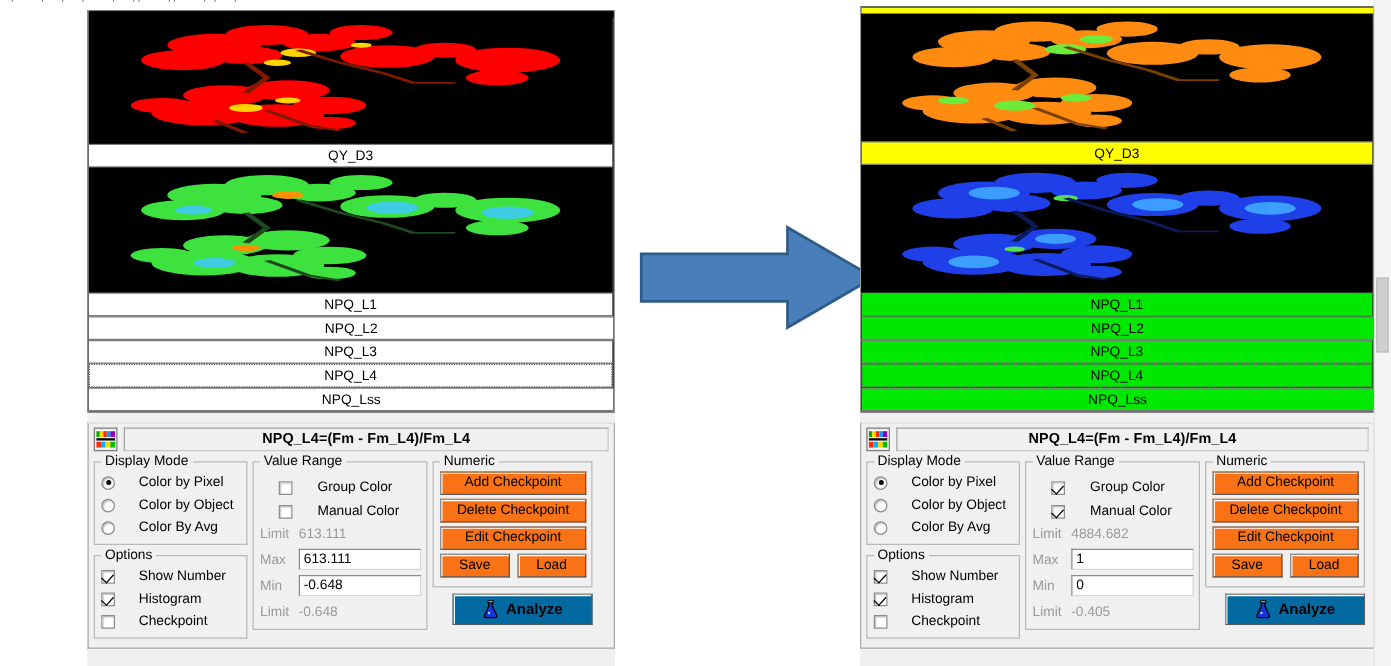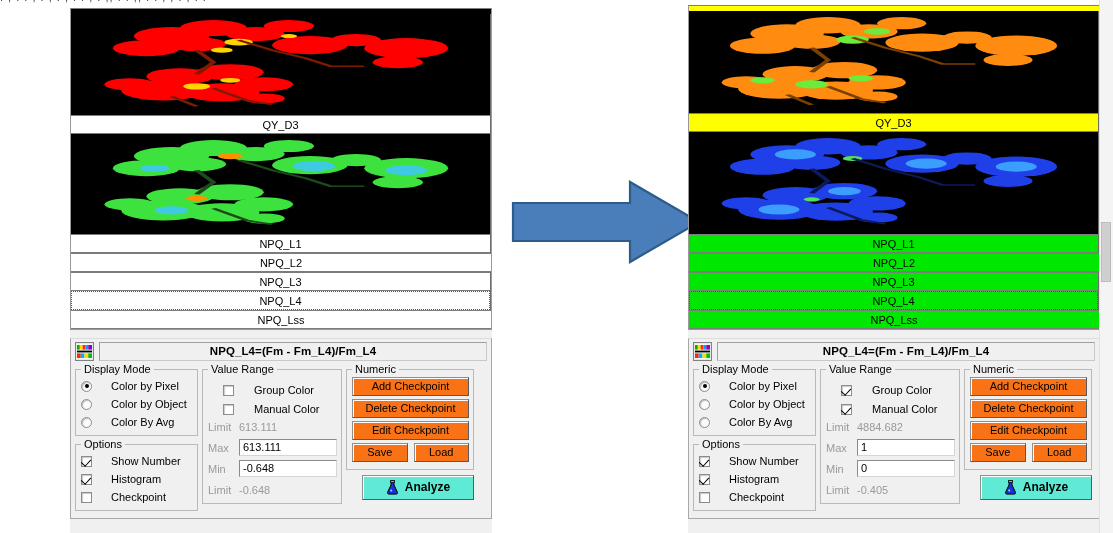--- a/index.html
+++ b/index.html
@@ -209,21 +209,21 @@
     overflow:hidden;
   }
   .btn-row{display:flex;gap:6px;}
   .btn-row .btn{width:auto;flex:1;}
 
   .analyze{
     margin:5px 0 0 16px;
     height:25px;line-height:23px;
     display:flex;align-items:center;justify-content:center;gap:6px;
     font-weight:bold;font-size:12px;
-    background:#5eead4;
+    background:#0369a1;
     border:1px solid #8f8f8f;
     border-right-color:#5a5a5a;border-bottom-color:#5a5a5a;
     box-shadow:inset 1px 1px 0 #fdfdfd;
     box-sizing:border-box;
   }
   .analyze svg{display:block;}
 
   .col-c-wrap{width:128px;display:flex;flex-direction:column;}
 
   

